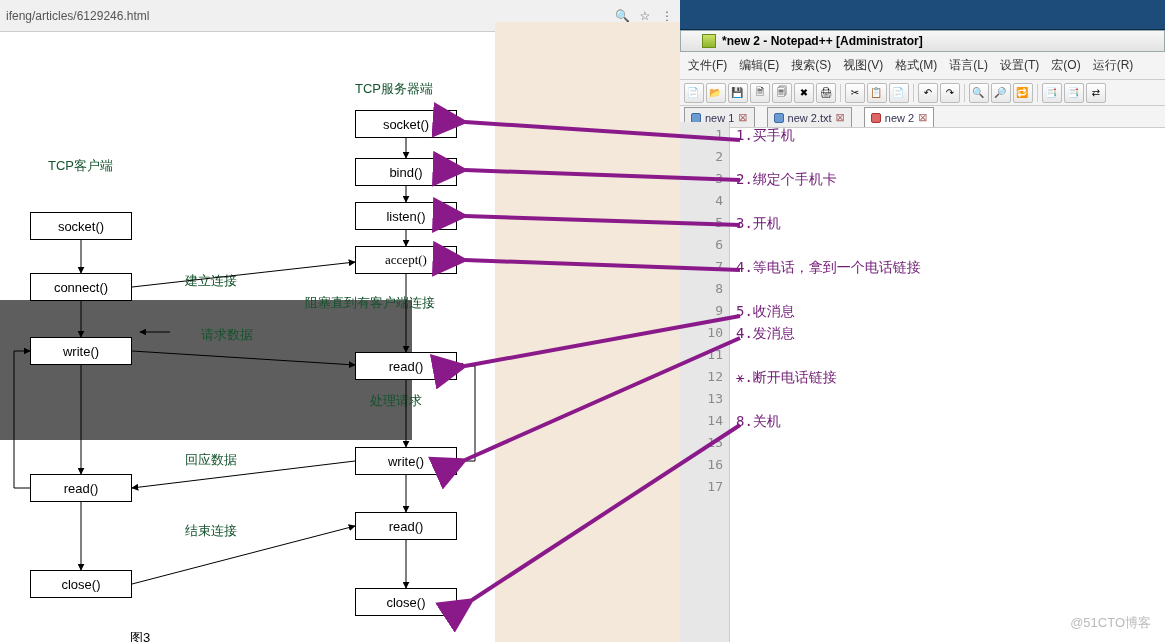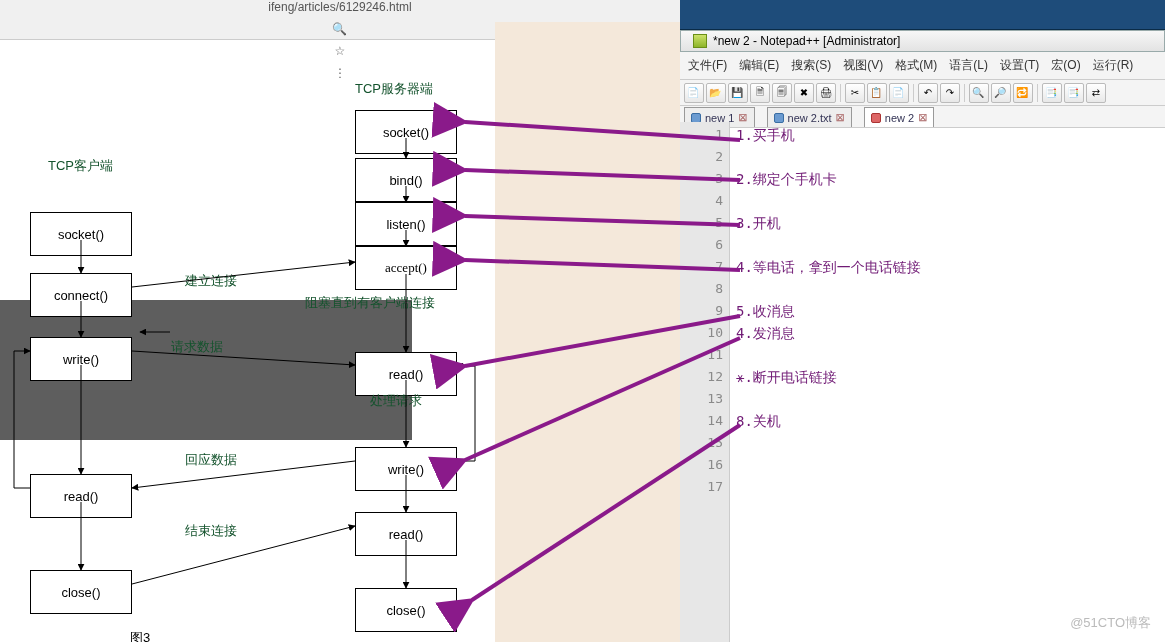--- a/index.html
+++ b/index.html
@@ -1,37 +1,37 @@
 <!DOCTYPE html>
 <html><head>
 <meta charset="utf-8">
 <style>
   * { box-sizing: border-box; }
   body { margin: 0; font-family: Arial, "Microsoft YaHei", sans-serif; font-size: 13px; background: #fff; width: 1165px; height: 642px; position: relative; overflow: hidden; }
   
   
   .browser { position: absolute; left: 0; top: 0; width: 680px; height: 642px; }
-  .urlbar { height: 40px; background: #f0f0f0; border-bottom: 1px solid #ccc; display: flex; align-items: center; padding: 0 6px; font-size: 12px; color: #555; gap: 8px; flex-direction: column; }
+  .urlbar { height: 32px; background: #f0f0f0; border-bottom: 1px solid #ccc; display: flex; align-items: center; padding: 0 6px; font-size: 12px; color: #555; gap: 8px; }
   .urlbar .url { flex: 1; }
   .urlbar .ic { width: 14px; height: 14px; display: flex; align-items: center; justify-content: center; color: #666; }
   .diagram-viewport { position: absolute; left: 0; top: 22px; width: 680px; height: 620px; border-right: 1px solid #aaa; }
   .diagram-bg-stripe { position: absolute; top: 0; left: 495px; width: 185px; height: 620px; background: #f4e8da; }
   .diagram-content { position: absolute; left: 0; top: 10px; width: 680px; height: 610px; background: transparent; }
   .dark-overlay { position: absolute; left: 0; top: 268px; width: 412px; height: 140px; background: rgba(40,40,40,0.75); }
   
-  .fbox { position: absolute; width: 102px; height: 44px; border: 1px solid #000; background: #fff; display: flex; align-items: center; justify-content: center; font-size: 13px; }
+  .fbox { position: absolute; width: 102px; height: 28px; border: 1px solid #000; background: #fff; display: flex; align-items: center; justify-content: center; font-size: 13px; }
   .label-txt { position: absolute; font-size: 13px; color: #14532d; }
   .caption { position: absolute; font-size: 13px; }
 
   svg.flowlines { position: absolute; left: 0; top: 0; pointer-events: none; }
 
   
   .npp { position: absolute; left: 680px; top: 0; width: 485px; height: 642px; background: #fff; }
   .npp-topgap { height: 30px; background: #1e4c7a; border-bottom: 1px solid #0a2b47; }
-  .npp-title { height: 22px; background: linear-gradient(#f7f7f7,#e3e3e3); border: 1px solid #9aa; display: flex; align-items: center; gap: 6px; padding: 0 12px; font-size: 12px; }
+  .npp-title { height: 22px; background: linear-gradient(#f7f7f7,#e3e3e3); border: 1px solid #9aa; display: flex; align-items: center; gap: 6px; padding: 0 21px; font-size: 12px; font-weight: bold; }
   .npp-title .ticon { width: 14px; height: 14px; background: linear-gradient(#cde26b,#8db52a); border: 1px solid #6a8f18; }
   .npp-menu { height: 28px; background: #f4f4f4; border-bottom: 1px solid #ccc; display: flex; align-items: center; gap: 12px; padding: 0 8px; font-size: 12px; color: #333; }
   .npp-toolbar { height: 26px; background: #f4f4f4; border-bottom: 1px solid #ccc; display: flex; align-items: center; gap: 2px; padding: 0 4px; }
   .tbtn { width: 20px; height: 20px; border: 1px solid #bbb; background: linear-gradient(#fff,#e8e8e8); display: flex; align-items: center; justify-content: center; font-size: 10px; border-radius: 2px; }
   .tsep { width: 1px; height: 18px; background: #ccc; margin: 0 2px; }
   .npp-tabs { height: 22px; background: #f4f4f4; border-bottom: 1px solid #ccc; display: flex; align-items: flex-end; gap: 12px; padding: 0 4px; }
   .tabx { height: 20px; padding: 0 6px; border: 1px solid #999; border-bottom: none; background: #eee; display: flex; align-items: center; gap: 4px; font-size: 11px; color: #335; }
   .tabx.active { background: #fff; }
   .tabx .dot { width: 10px; height: 10px; border-radius: 2px; }
   .dot-blue { background: #6b9bd1; border: 1px solid #3a6da3; }
@@ -79,21 +79,21 @@
       <div class="fbox" style="left:355px; top:126px;">bind()</div>
       <div class="fbox" style="left:355px; top:170px;">listen()</div>
       <div class="fbox" style="left:355px; top:214px;font-family:Liberation Serif, serif;">accept()</div>
       <div class="fbox" style="left:355px; top:320px;">read()</div>
       <div class="fbox" style="left:355px; top:415px;">write()</div>
       <div class="fbox" style="left:355px; top:480px;">read()</div>
       <div class="fbox" style="left:355px; top:556px;">close()</div>
 
       <div class="label-txt" style="left:185px; top:240px;">建立连接</div>
       <div class="label-txt" style="left:305px; top:262px;">阻塞直到有客户端连接</div>
-      <div class="label-txt" style="left:171px; top:294px;margin-top:12px;">请求数据</div>
+      <div class="label-txt" style="left:201px; top:294px;">请求数据</div>
       <div class="label-txt" style="left:370px; top:360px;">处理请求</div>
       <div class="label-txt" style="left:185px; top:419px;">回应数据</div>
       <div class="label-txt" style="left:185px; top:490px;">结束连接</div>
 
       <div class="caption" style="left:130px; top:597px;">图3</div>
 
       <svg class="flowlines" width="680" height="620">
         <defs>
           <marker id="ah" viewBox="0 0 10 10" refX="9" refY="5" markerWidth="7" markerHeight="7" orient="auto">
             <path d="M0,0 L10,5 L0,10 z" fill="#000"></path>

